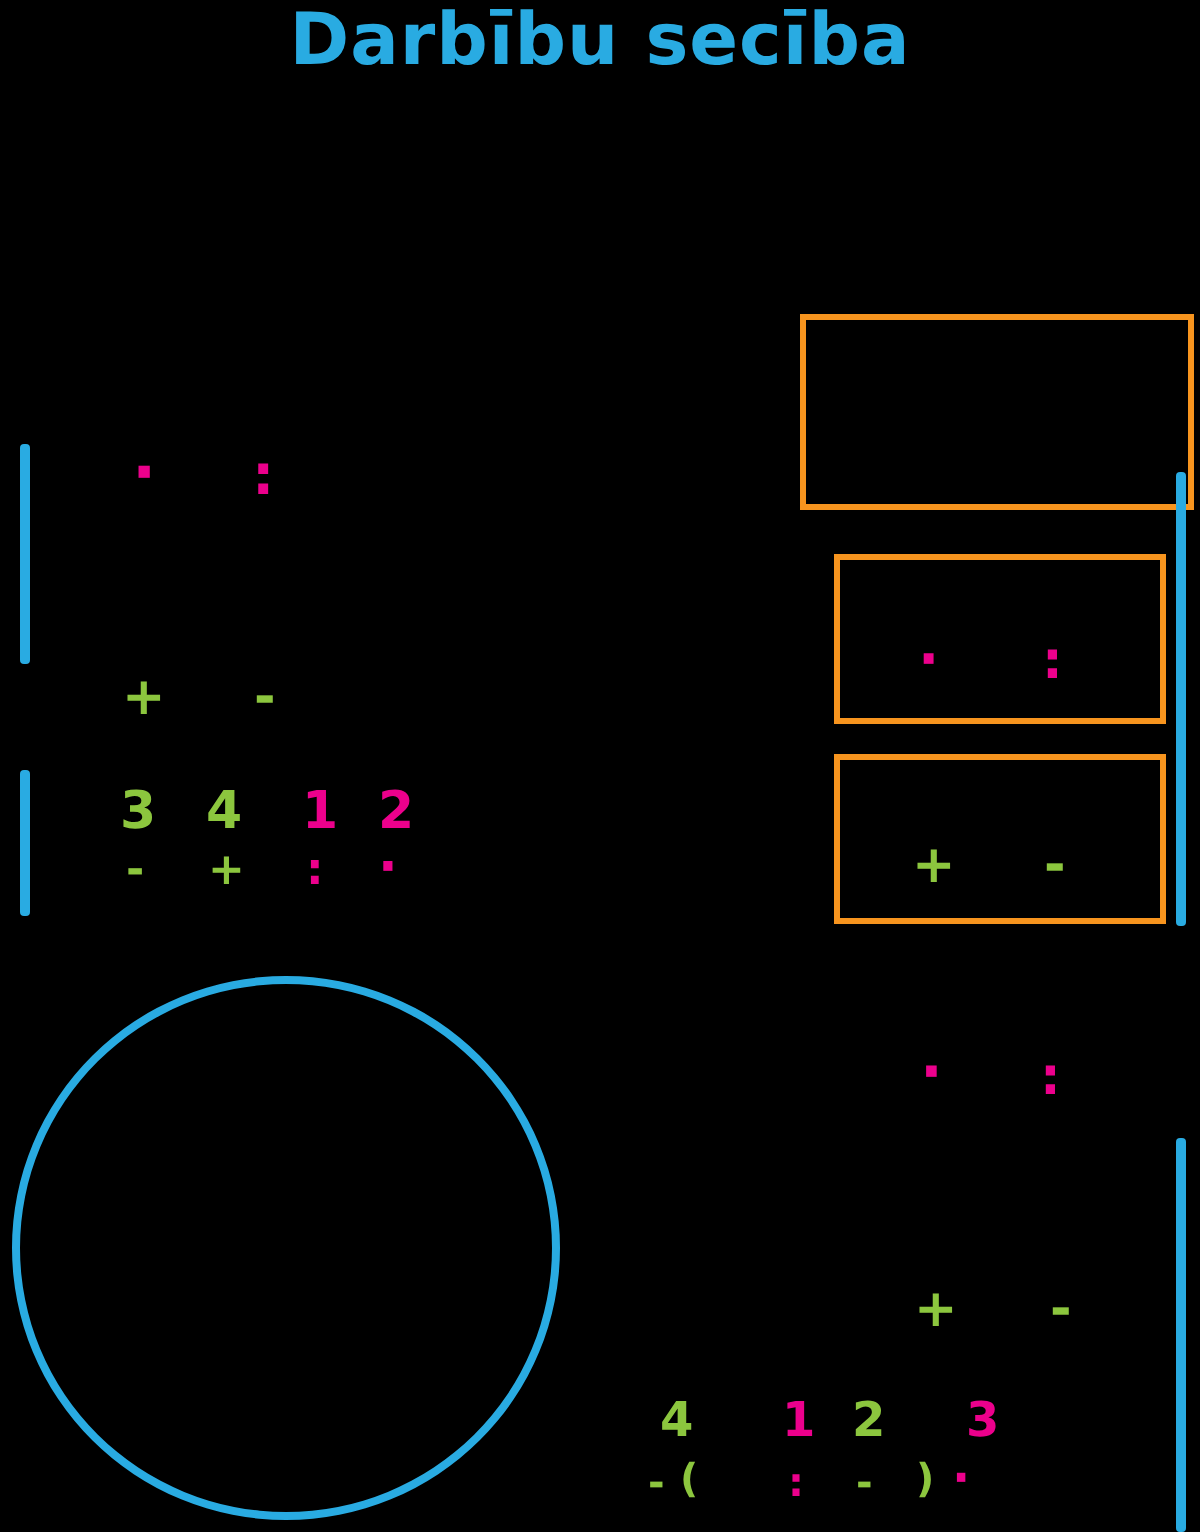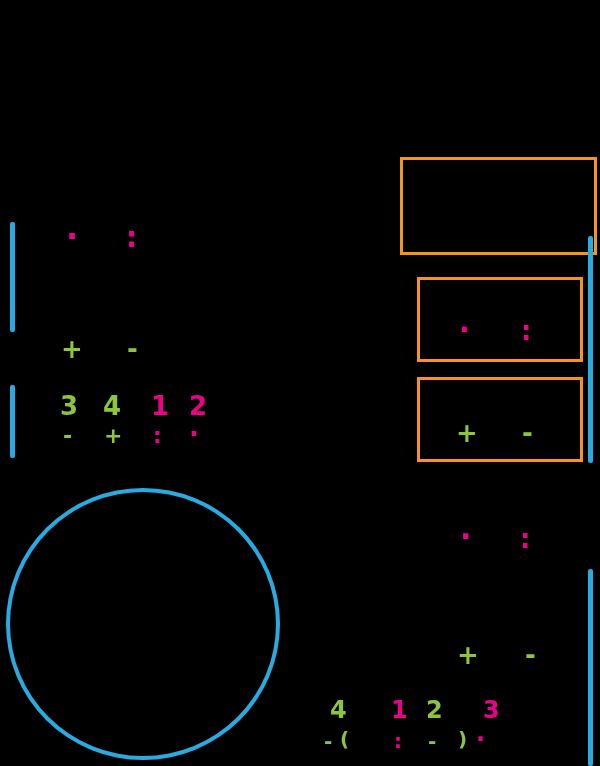--- a/index.html
+++ b/index.html
@@ -28,20 +28,21 @@
   .obox{position:absolute;border:3px solid var(--orange,#f7941e);background:transparent;}
   .bigcircle{position:absolute;border:4px solid var(--blue,#29abe2);border-radius:50%;background:transparent;}
   .fs20{font-size:20px;} .fs22{font-size:22px;} .fs24{font-size:24px;}
   .fs26{font-size:26px;} .fs28{font-size:28px;} .fs30{font-size:30px;} .fs32{font-size:32px;}
 </style>
 </head>
 <body>
 
 <div class="page">
 
+  <h1 class="title">Darbību secība</h1>
 
   <div class="vline" style="left:10px;top:222px;height:110px"></div>
   <div class="vline" style="left:10px;top:385px;height:73px"></div>
 
   <span class="sym pink fs32" style="left:66px;top:220px">·</span>
   <span class="sym pink fs28" style="left:126px;top:224px">:</span>
 
   <span class="sym green fs26" style="left:61px;top:336px">+</span>
   <span class="sym green fs26" style="left:127px;top:336px">-</span>
 

